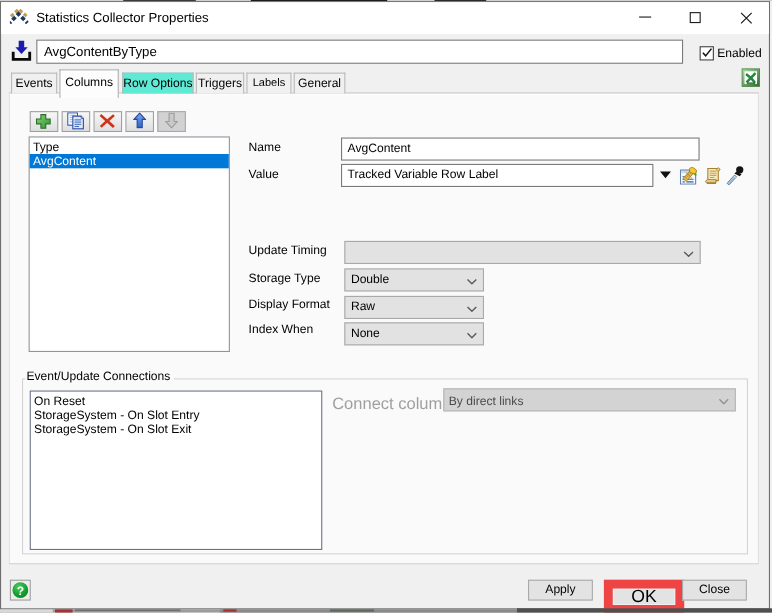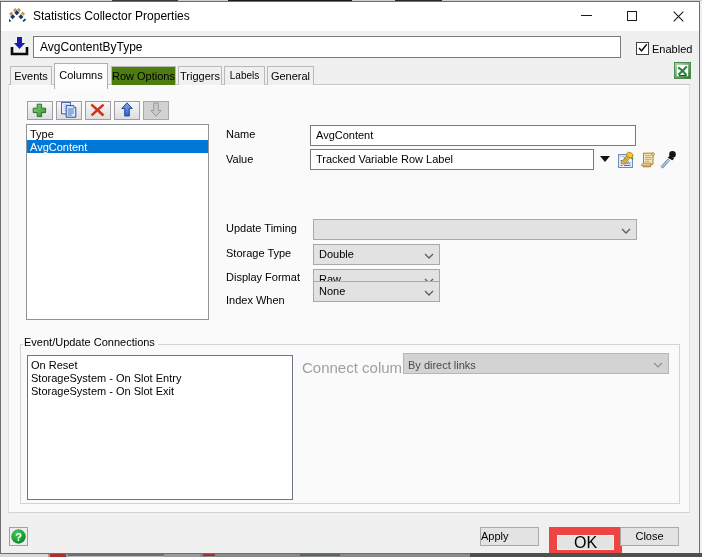--- a/index.html
+++ b/index.html
@@ -57,21 +57,21 @@
   <rect x="0.5" y="0.5" width="16" height="16" fill="url(#exg)" stroke="#4e8a4e"></rect>
   <rect x="2.8" y="2.8" width="11.4" height="11.4" fill="#ffffff"></rect>
   <path d="M4.2 5.4 C6.2 6.6 10.4 10.6 12.4 13.2" stroke="#218838" stroke-width="2.2" fill="none"></path>
   <path d="M12.8 4.4 C10.6 7 6.6 10.8 4.6 12.9" stroke="#218838" stroke-width="2.2" fill="none"></path>
   <path d="M5 13.6 h7.5" stroke="#24512c" stroke-width="1.2"></path>
 </svg>
 
 <div class="abs" style="left:8px;top:84px;width:680px;height:427px;border:1px solid #e0e0e0;border-top-color:#c6c6c6;border-bottom-color:#d2d2d2;background:#fafafa;box-shadow:inset 0 1px 0 #ffffff"></div>
 
 <div class="abs" style="left:10px;top:66px;width:40px;height:18px;border:1px solid #bababa;border-bottom:none;background:#f0f0f0;text-align:center;line-height:18px;font-size:11px">Events</div>
-<div class="abs" style="left:111px;top:66px;width:63px;height:18px;border:1px solid #bababa;border-bottom:none;background:#4d7c0f;text-align:center;line-height:18px;font-size:11px">Row Options</div>
+<div class="abs" style="left:111px;top:66px;width:63px;height:18px;border:1px solid #bababa;border-bottom:none;background:#5eead4;text-align:center;line-height:18px;font-size:11px">Row Options</div>
 <div class="abs" style="left:178px;top:66px;width:42px;height:18px;border:1px solid #bababa;border-bottom:none;background:#f0f0f0;text-align:center;line-height:18px;font-size:11px">Triggers</div>
 <div class="abs" style="left:224px;top:66px;width:39px;height:18px;border:1px solid #bababa;border-bottom:none;background:#f0f0f0;text-align:center;line-height:18px;font-size:10px">Labels</div>
 <div class="abs" style="left:267px;top:66px;width:45px;height:18px;border:1px solid #bababa;border-bottom:none;background:#f0f0f0;text-align:center;line-height:18px;font-size:11px">General</div>
 <div class="abs" style="left:54px;top:63px;width:52px;height:25px;border:1px solid #b0b0b0;border-bottom:none;background:#fdfdfd;text-align:center;line-height:22px;font-size:11px">Columns</div>
 
 <div class="tbtn" style="left:27px;top:101px"></div>
 <div class="tbtn" style="left:56px;top:101px"></div>
 <div class="tbtn" style="left:85px;top:101px"></div>
 <div class="tbtn" style="left:114px;top:101px"></div>
 <div class="tbtn" style="left:143px;top:101px;background:#d2d2d2;border-color:#a8a8a8"></div>
@@ -159,21 +159,21 @@
       <path d="M1 1 L5 5 L9 1" stroke="#5c5c5c" stroke-width="1.3" fill="none"></path>
     </svg>
 </div>
 <div class="abs t11" style="left:226px;top:271px">Display Format</div>
 <div class="combo" style="left:313px;top:269px;width:125px;height:19px;line-height:19px"><span style="margin-left:5px">Raw</span>
   <svg class="chev" width="10" height="6" viewBox="0 0 10 6">
       <path d="M1 1 L5 5 L9 1" stroke="#5c5c5c" stroke-width="1.3" fill="none"></path>
     </svg>
 </div>
 <div class="abs t11" style="left:226px;top:294px">Index When</div>
-<div class="combo" style="left:313px;top:281px;width:125px;height:19px;line-height:19px"><span style="margin-left:5px">None</span>
+<div class="combo" style="left:313px;top:293px;width:125px;height:19px;line-height:19px"><span style="margin-left:5px">None</span>
   <svg class="chev" width="10" height="6" viewBox="0 0 10 6">
       <path d="M1 1 L5 5 L9 1" stroke="#5c5c5c" stroke-width="1.3" fill="none"></path>
     </svg>
 </div>
 
 <div class="abs" style="left:20px;top:344px;width:658px;height:158px;border:1px solid #d4d4d4"></div>
 <div class="abs t11" style="left:23px;top:336px;background:#fafafa;padding:0 3px 0 1px">Event/Update Connections</div>
 
 <div class="abs" style="left:27px;top:355px;width:264px;height:143px;border:1px solid #6a7384;background:#fff"></div>
 <div class="abs t11" style="left:31px;top:359px;line-height:13px">On Reset<br>StorageSystem - On Slot Entry<br>StorageSystem - On Slot Exit</div>
@@ -191,21 +191,21 @@
       <radialGradient id="hg" cx="0.4" cy="0.3" r="0.8">
     <stop offset="0" stop-color="#4ecb5e"></stop>
         <stop offset="0.6" stop-color="#17a032"></stop>
         <stop offset="1" stop-color="#0c7f24"></stop>
   </radialGradient>
     </defs>
   <circle cx="7.5" cy="7.5" r="7.2" fill="url(#hg)"></circle>
   <text x="7.7" y="11.6" font-size="11px" font-family="Liberation Sans" font-weight="bold" fill="#fff" text-anchor="middle">?</text>
 </svg>
 
-<div class="abs" style="left:480px;top:527px;width:57px;height:17px;border:1px solid #a9a9a9;background:#e3e3e3;text-align:left;line-height:17px;font-size:11px">Apply</div>
+<div class="abs" style="left:480px;top:527px;width:57px;height:17px;border:1px solid #a9a9a9;background:#e3e3e3;text-align:center;line-height:17px;font-size:11px">Apply</div>
 <div class="abs" style="left:549px;top:527px;width:57px;height:15px;border:8px solid #ef4444;background:#e3e3e3;box-shadow:inset 0 0 0 1px #f0f0f0;text-align:center;line-height:15px;font-size:16px">OK</div>
 <div class="abs" style="left:620px;top:527px;width:57px;height:17px;border:1px solid #a9a9a9;background:#e3e3e3;text-align:center;line-height:17px;font-size:11px">Close</div>
 
 <div class="abs" style="left:0;top:554px;width:702px;height:3px;background:#9b9b9b"></div>
 <div class="abs" style="left:0;top:554px;width:48px;height:3px;background:#d9d9d9"></div>
 <div class="abs" style="left:50px;top:554px;width:16px;height:3px;background:#a83232"></div>
 <div class="abs" style="left:68px;top:554px;width:96px;height:2px;background:#6f6f6f"></div>
 <div class="abs" style="left:68px;top:556px;width:96px;height:1px;background:#b5b5b5"></div>
 <div class="abs" style="left:200px;top:554px;width:270px;height:3px;background:#8a8a8a"></div>
 <div class="abs" style="left:203px;top:554px;width:12px;height:2px;background:#a03030"></div>

